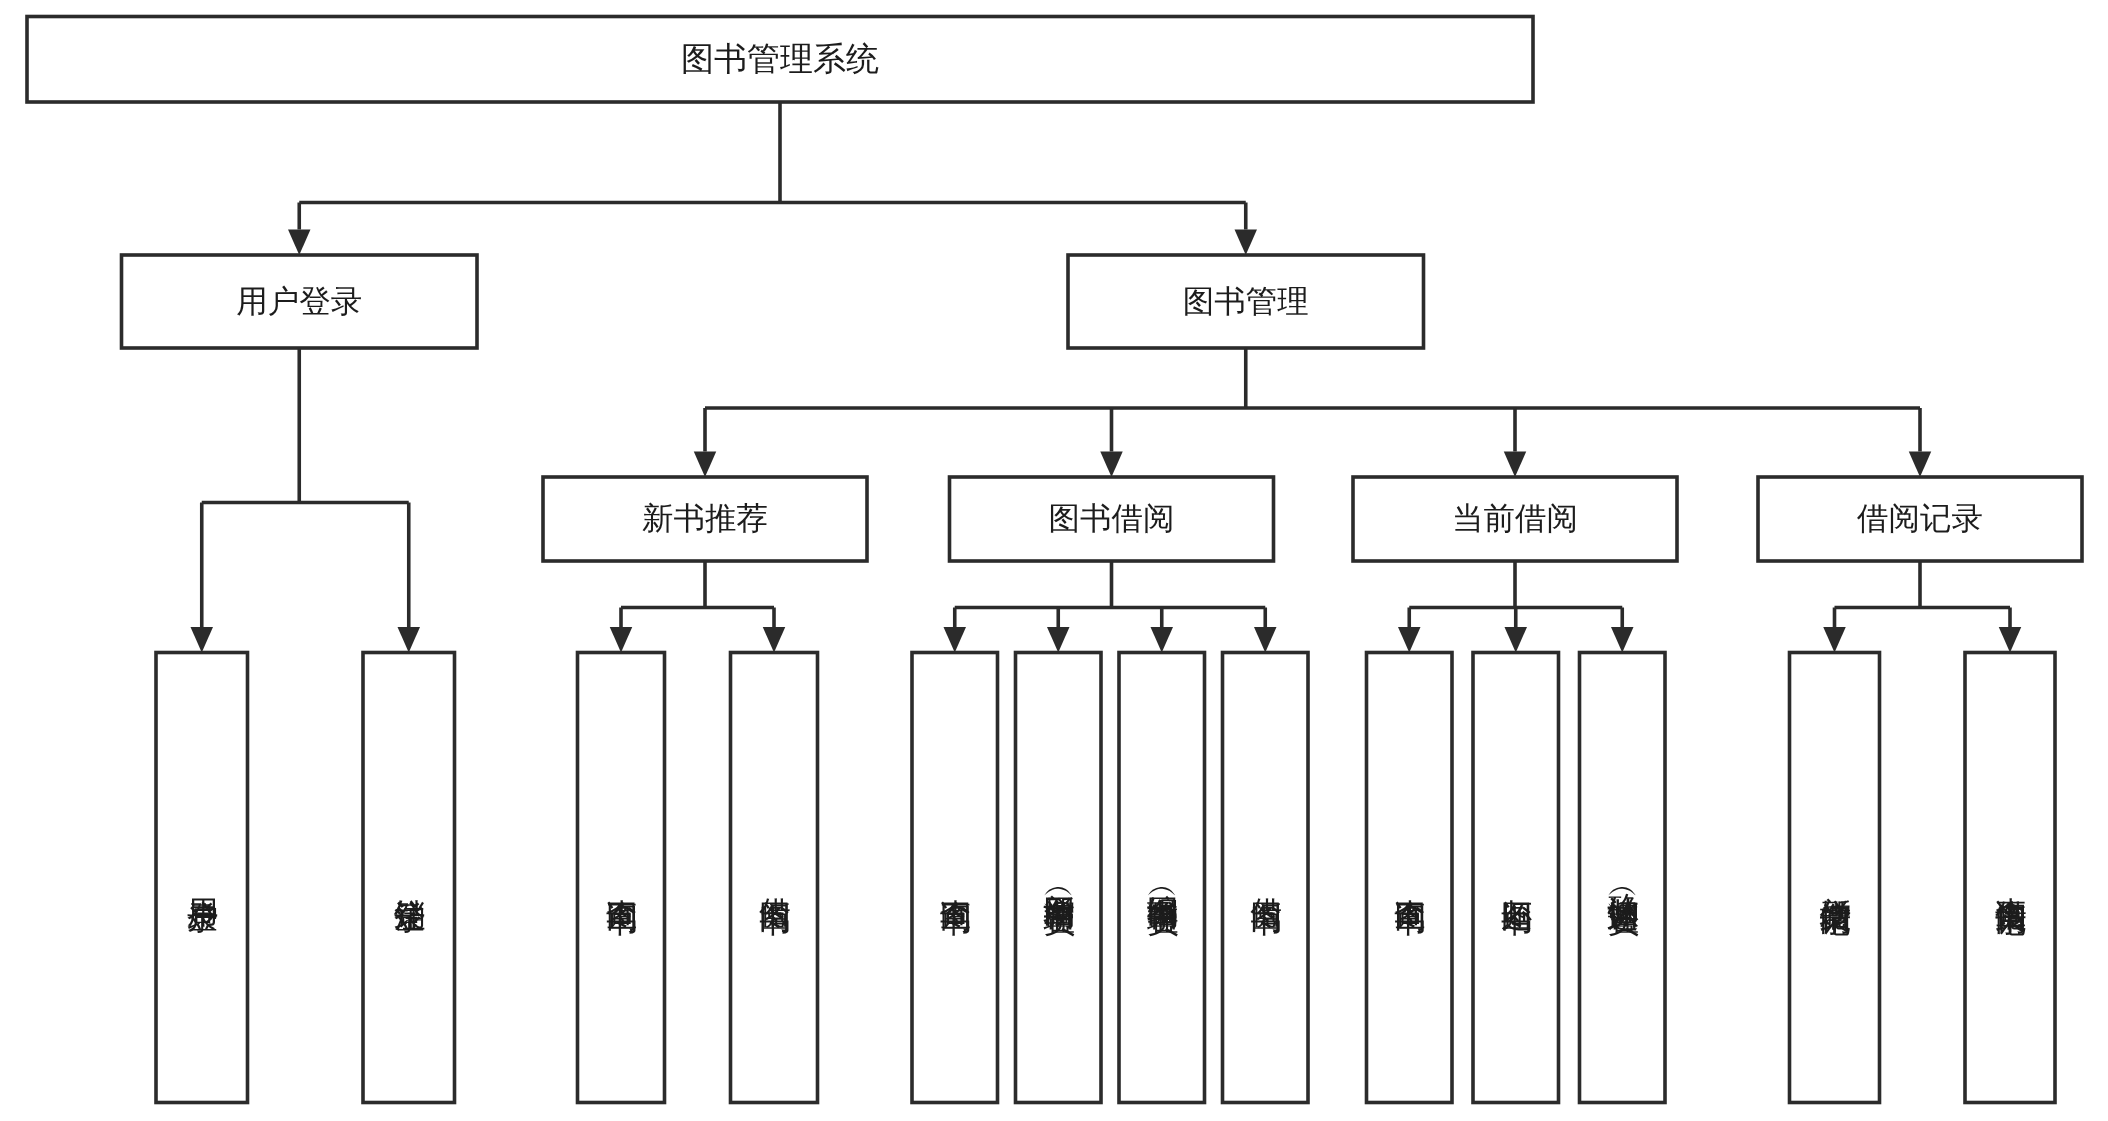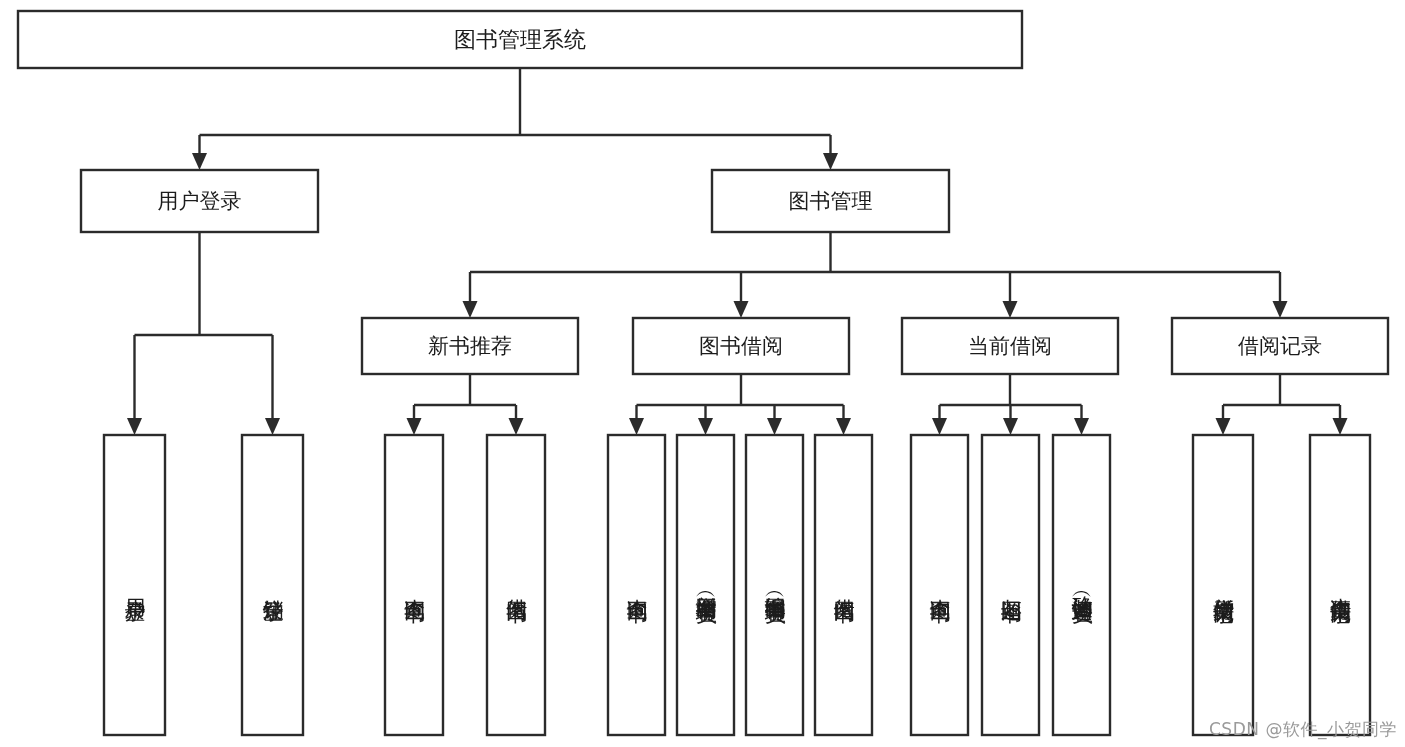--- a/index.html
+++ b/index.html
@@ -225,15 +225,14 @@
       <div class="vlabel" style="left: 677px; top: 435px; width: 57px; height: 300px;">新增图书（管理员）</div>
       <div class="vlabel" style="left: 746px; top: 435px; width: 57px; height: 300px;">编辑图书（管理员）</div>
       <div class="vlabel" style="left: 815px; top: 435px; width: 57px; height: 300px;">借阅图书</div>
       <div class="vlabel" style="left: 911px; top: 435px; width: 57px; height: 300px;">查询图书</div>
       <div class="vlabel" style="left: 982px; top: 435px; width: 57px; height: 300px;">归还图书</div>
       <div class="vlabel" style="left: 1053px; top: 435px; width: 57px; height: 300px;">确认归还（管理员）</div>
       <div class="vlabel" style="left: 1193px; top: 435px; width: 60px; height: 300px;">新增借阅记录</div>
       <div class="vlabel" style="left: 1310px; top: 435px; width: 60px; height: 300px;">查询借阅记录</div>
     </div>
 
-  <div id="watermark">CSDN @软件_小贺同学</div>
 
 </div>
 
 </body></html>

